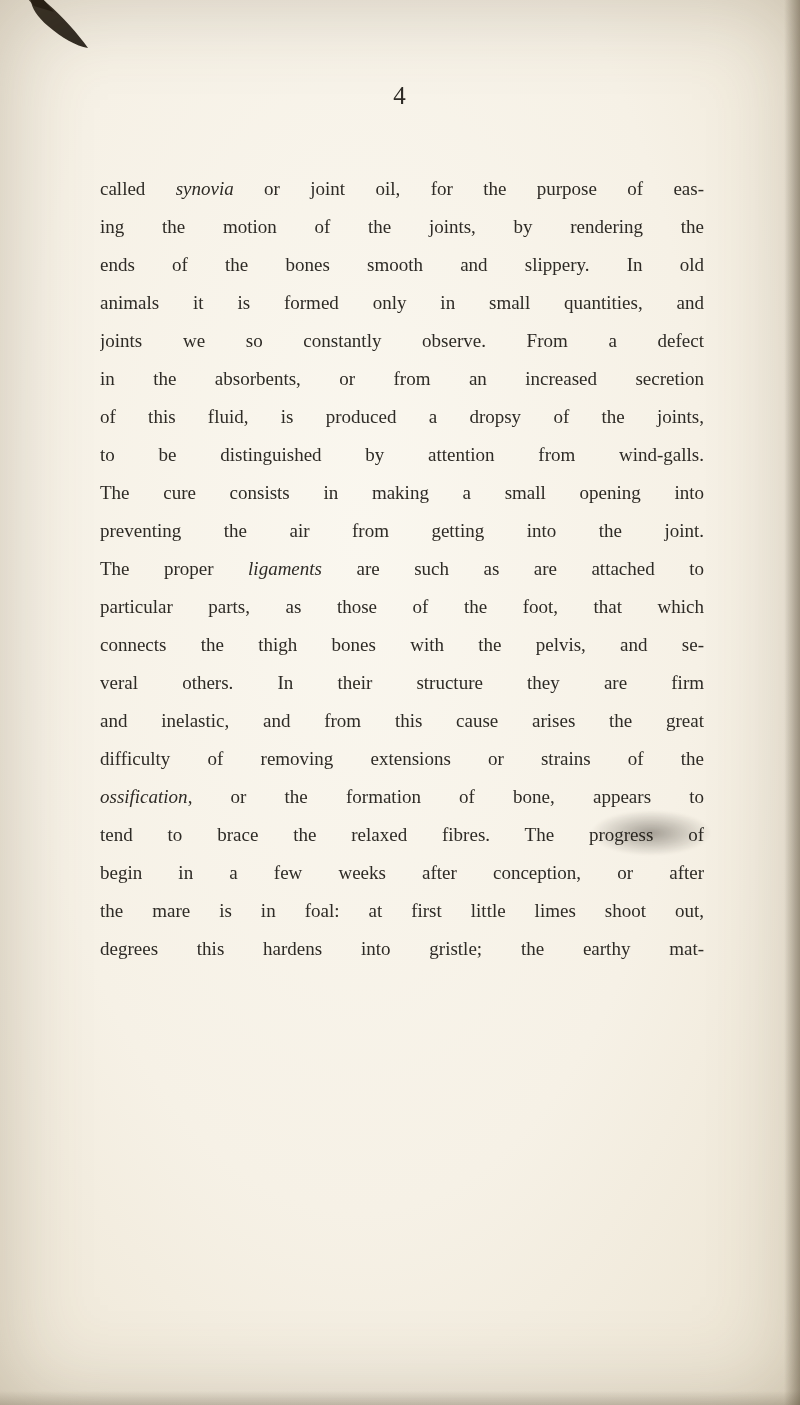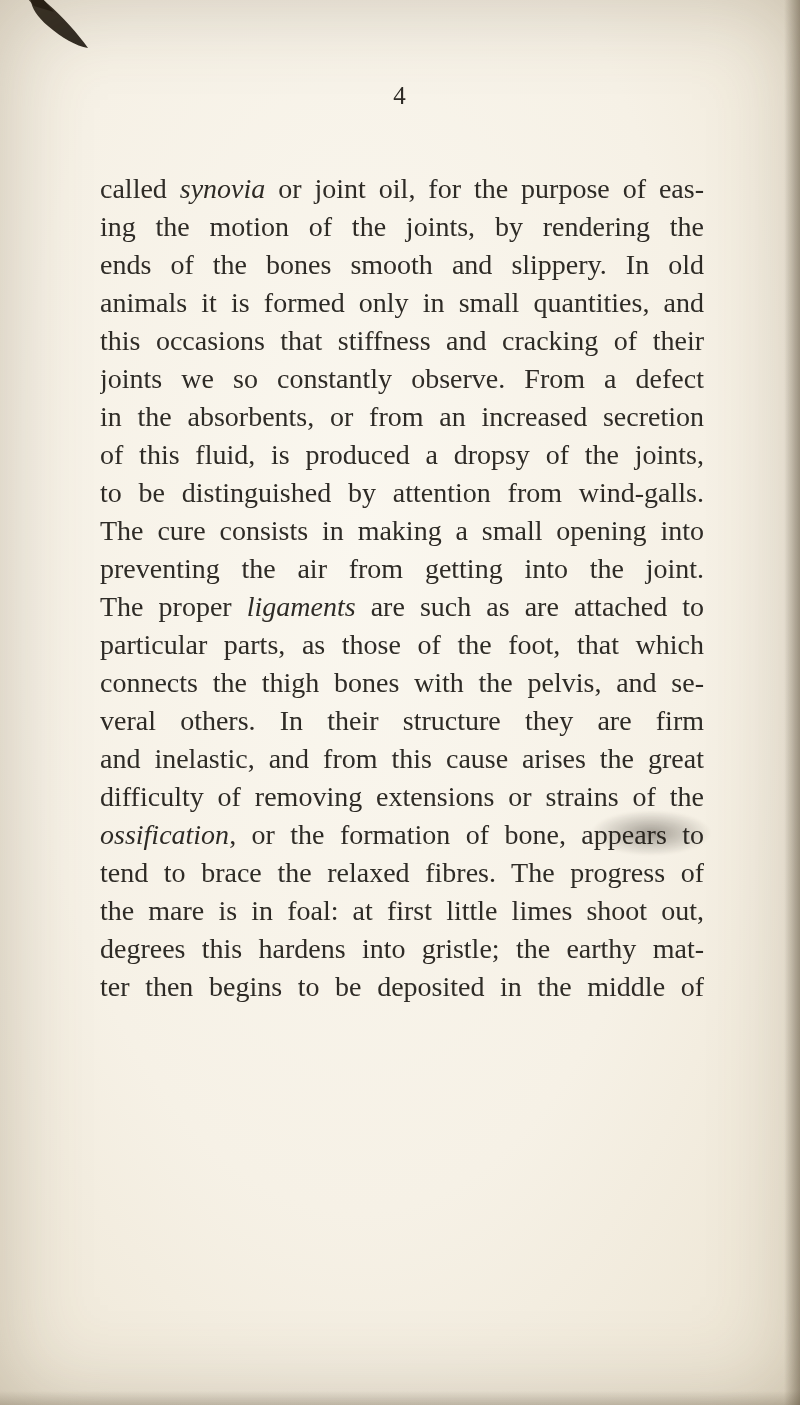--- a/index.html
+++ b/index.html
@@ -32,21 +32,21 @@
     text-align: center;
     font-size: 25px;
     color: var(--ink, #3a362f);
     letter-spacing: 1px;
   }
   .text-block {
     position: absolute; left: 100px; top: 170px; width: 604px;
     color: var(--ink, #2e2b26);
   }
   .line {
-    font-size: 28px;
+    font-size: 19px;
     line-height: 38px;
     height: 38px;
     overflow: hidden;
     text-align: justify;
     word-spacing: 1.5px;
   }
   
   .line::after { content: ""; display: inline-block; width: 100%; height: 0; }
   .italic { font-style: italic; }
   .corner-mark { position: absolute; left: 18px; top: -8px; width: 92px; height: 80px; }
@@ -68,38 +68,37 @@
     <path d="M4,0 L22,4 L36,20 L16,14 Z" fill="#1c150d" opacity="0.85"></path>
   </svg>
 
   <div class="page-number">4</div>
 
   <div class="text-block">
       <div class="line"><span>called </span><span class="italic">synovia</span><span> or joint oil, for the purpose of eas-</span></div>
       <div class="line"><span>ing the motion of the joints, by rendering the</span></div>
       <div class="line"><span>ends of the bones smooth and slippery. In old</span></div>
       <div class="line"><span>animals it is formed only in small quantities, and</span></div>
-      <div class="line"><span>this occasions that stiffness and cracking of their</span></div>
       <div class="line"><span>joints we so constantly observe. From a defect</span></div>
       <div class="line"><span>in the absorbents, or from an increased secretion</span></div>
       <div class="line"><span>of this fluid, is produced a dropsy of the joints,</span></div>
       <div class="line"><span>to be distinguished by attention from wind-galls.</span></div>
       <div class="line"><span>The cure consists in making a small opening into</span></div>
       <div class="line"><span>preventing the air from getting into the joint.</span></div>
       <div class="line"><span>The proper </span><span class="italic">ligaments</span><span> are such as are attached to</span></div>
       <div class="line"><span>particular parts, as those of the foot, that which</span></div>
       <div class="line"><span>connects the thigh bones with the pelvis, and se-</span></div>
       <div class="line"><span>veral others. In their structure they are firm</span></div>
       <div class="line"><span>and inelastic, and from this cause arises the great</span></div>
       <div class="line"><span>difficulty of removing extensions or strains of the</span></div>
       <div class="line"><span class="italic">ossification</span><span>, or the formation of bone, appears to</span></div>
       <div class="line"><span>tend to brace the relaxed fibres. The progress of</span></div>
+      <div class="line"><span>begin in a few weeks after conception, or after</span></div>
       <div class="line"><span>the mare is in foal: at first little limes shoot out,</span></div>
       <div class="line"><span>degrees this hardens into gristle; the earthy mat-</span></div>
-      <div class="line"><span>ter then begins to be deposited in the middle of</span></div>
     </div>
 
   <div class="mid-smudge"></div>
 
   <div class="edge-right"></div>
   <div class="edge-bottom"></div>
   <div class="vignette"></div>
 
 </div>
 

